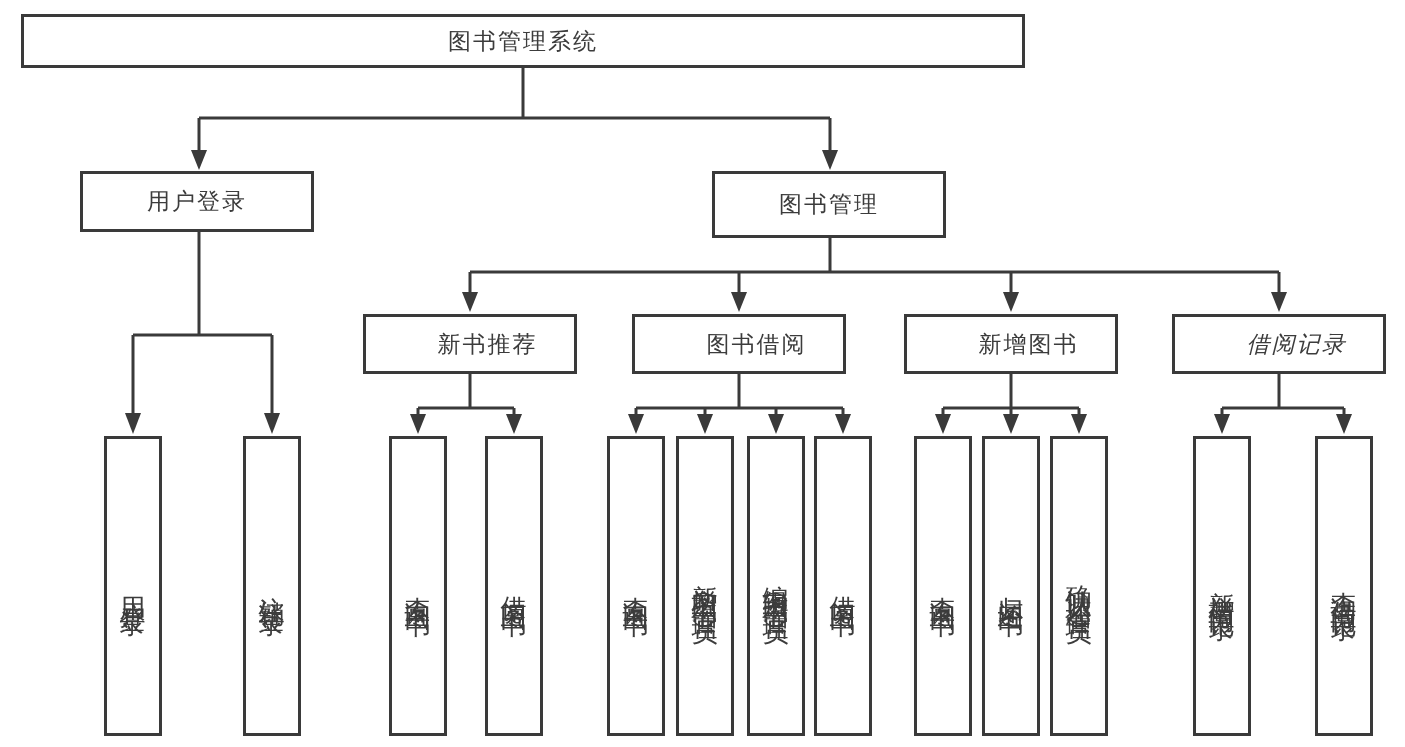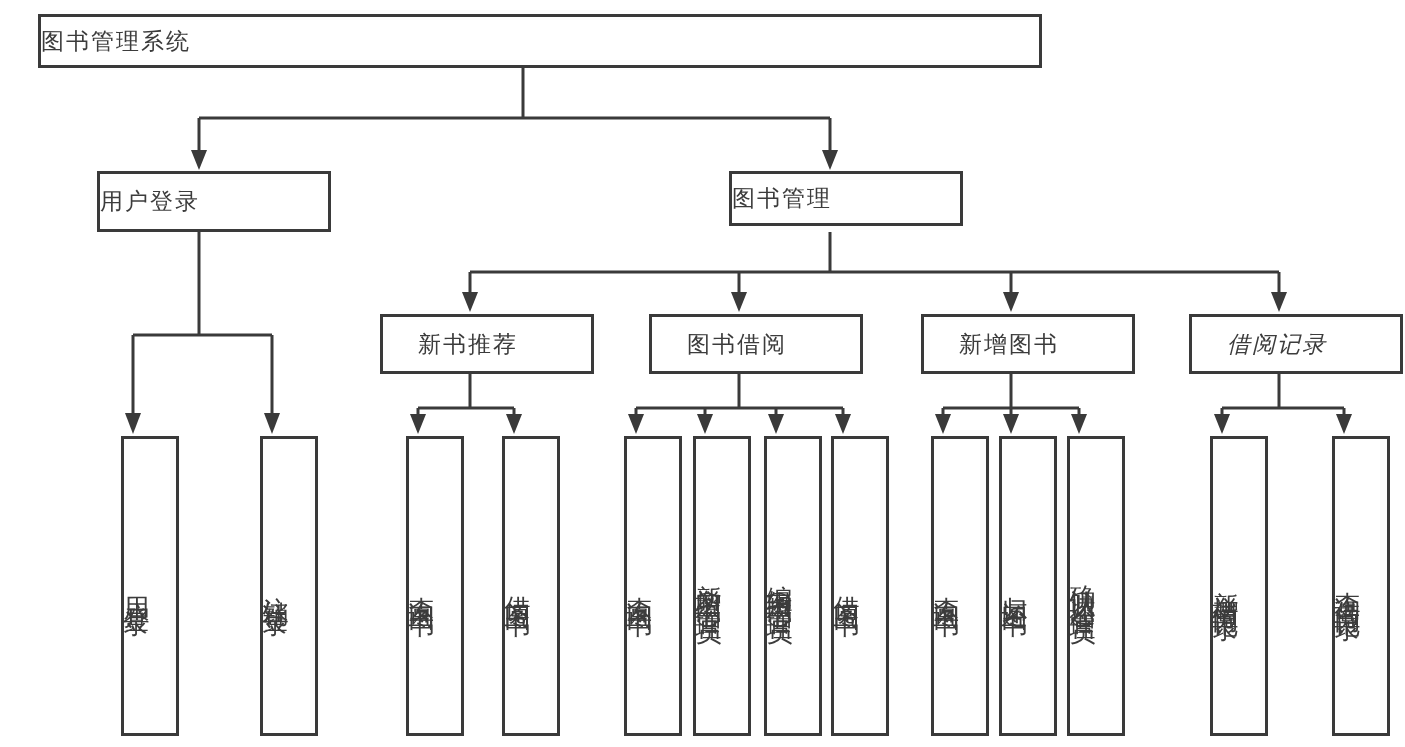--- a/index.html
+++ b/index.html
@@ -16,37 +16,37 @@
     left: 0; top: 0;
     width: 1405px; height: 747px;
   }
   .node {
     position: absolute;
     box-sizing: border-box;
     border: 3px solid #3a3a3a;
     background: #ffffff;
     display: flex;
     align-items: center;
+    justify-content: center;
     color: #3c3c3c;
-    margin-left: 17px;
   }
   .h-label { font-size: 23px; letter-spacing: 2px; white-space: nowrap; }
   .v-label {
     writing-mode: vertical-rl;
     text-orientation: mixed;
     font-size: 26px;
     letter-spacing: 5px;
     line-height: 1;
     white-space: nowrap;
   }
   
   .box-root       { left: 21px;   top: 14px;  width: 1004px; height: 54px; }
   
   .box-userlogin  { left: 80px;   top: 171px; width: 234px;  height: 61px; }
-  .box-bookmgmt   { left: 712px;  top: 171px; width: 234px;  height: 55px; }
+  .box-bookmgmt   { left: 712px;  top: 171px; width: 234px;  height: 67px; }
   
   .lvl3 { top: 314px; width: 214px; height: 60px; padding-left: 35px; }
   .box-newrec     { left: 363px; }
   .box-borrowing  { left: 632px; }
   .box-current    { left: 904px; }
   .box-records    { left: 1172px; font-style: italic; }
   
   .leaf { top: 436px; width: 58px; height: 300px; }
   .leaf-1a { left: 104px; }
   .leaf-1b { left: 243px; }

